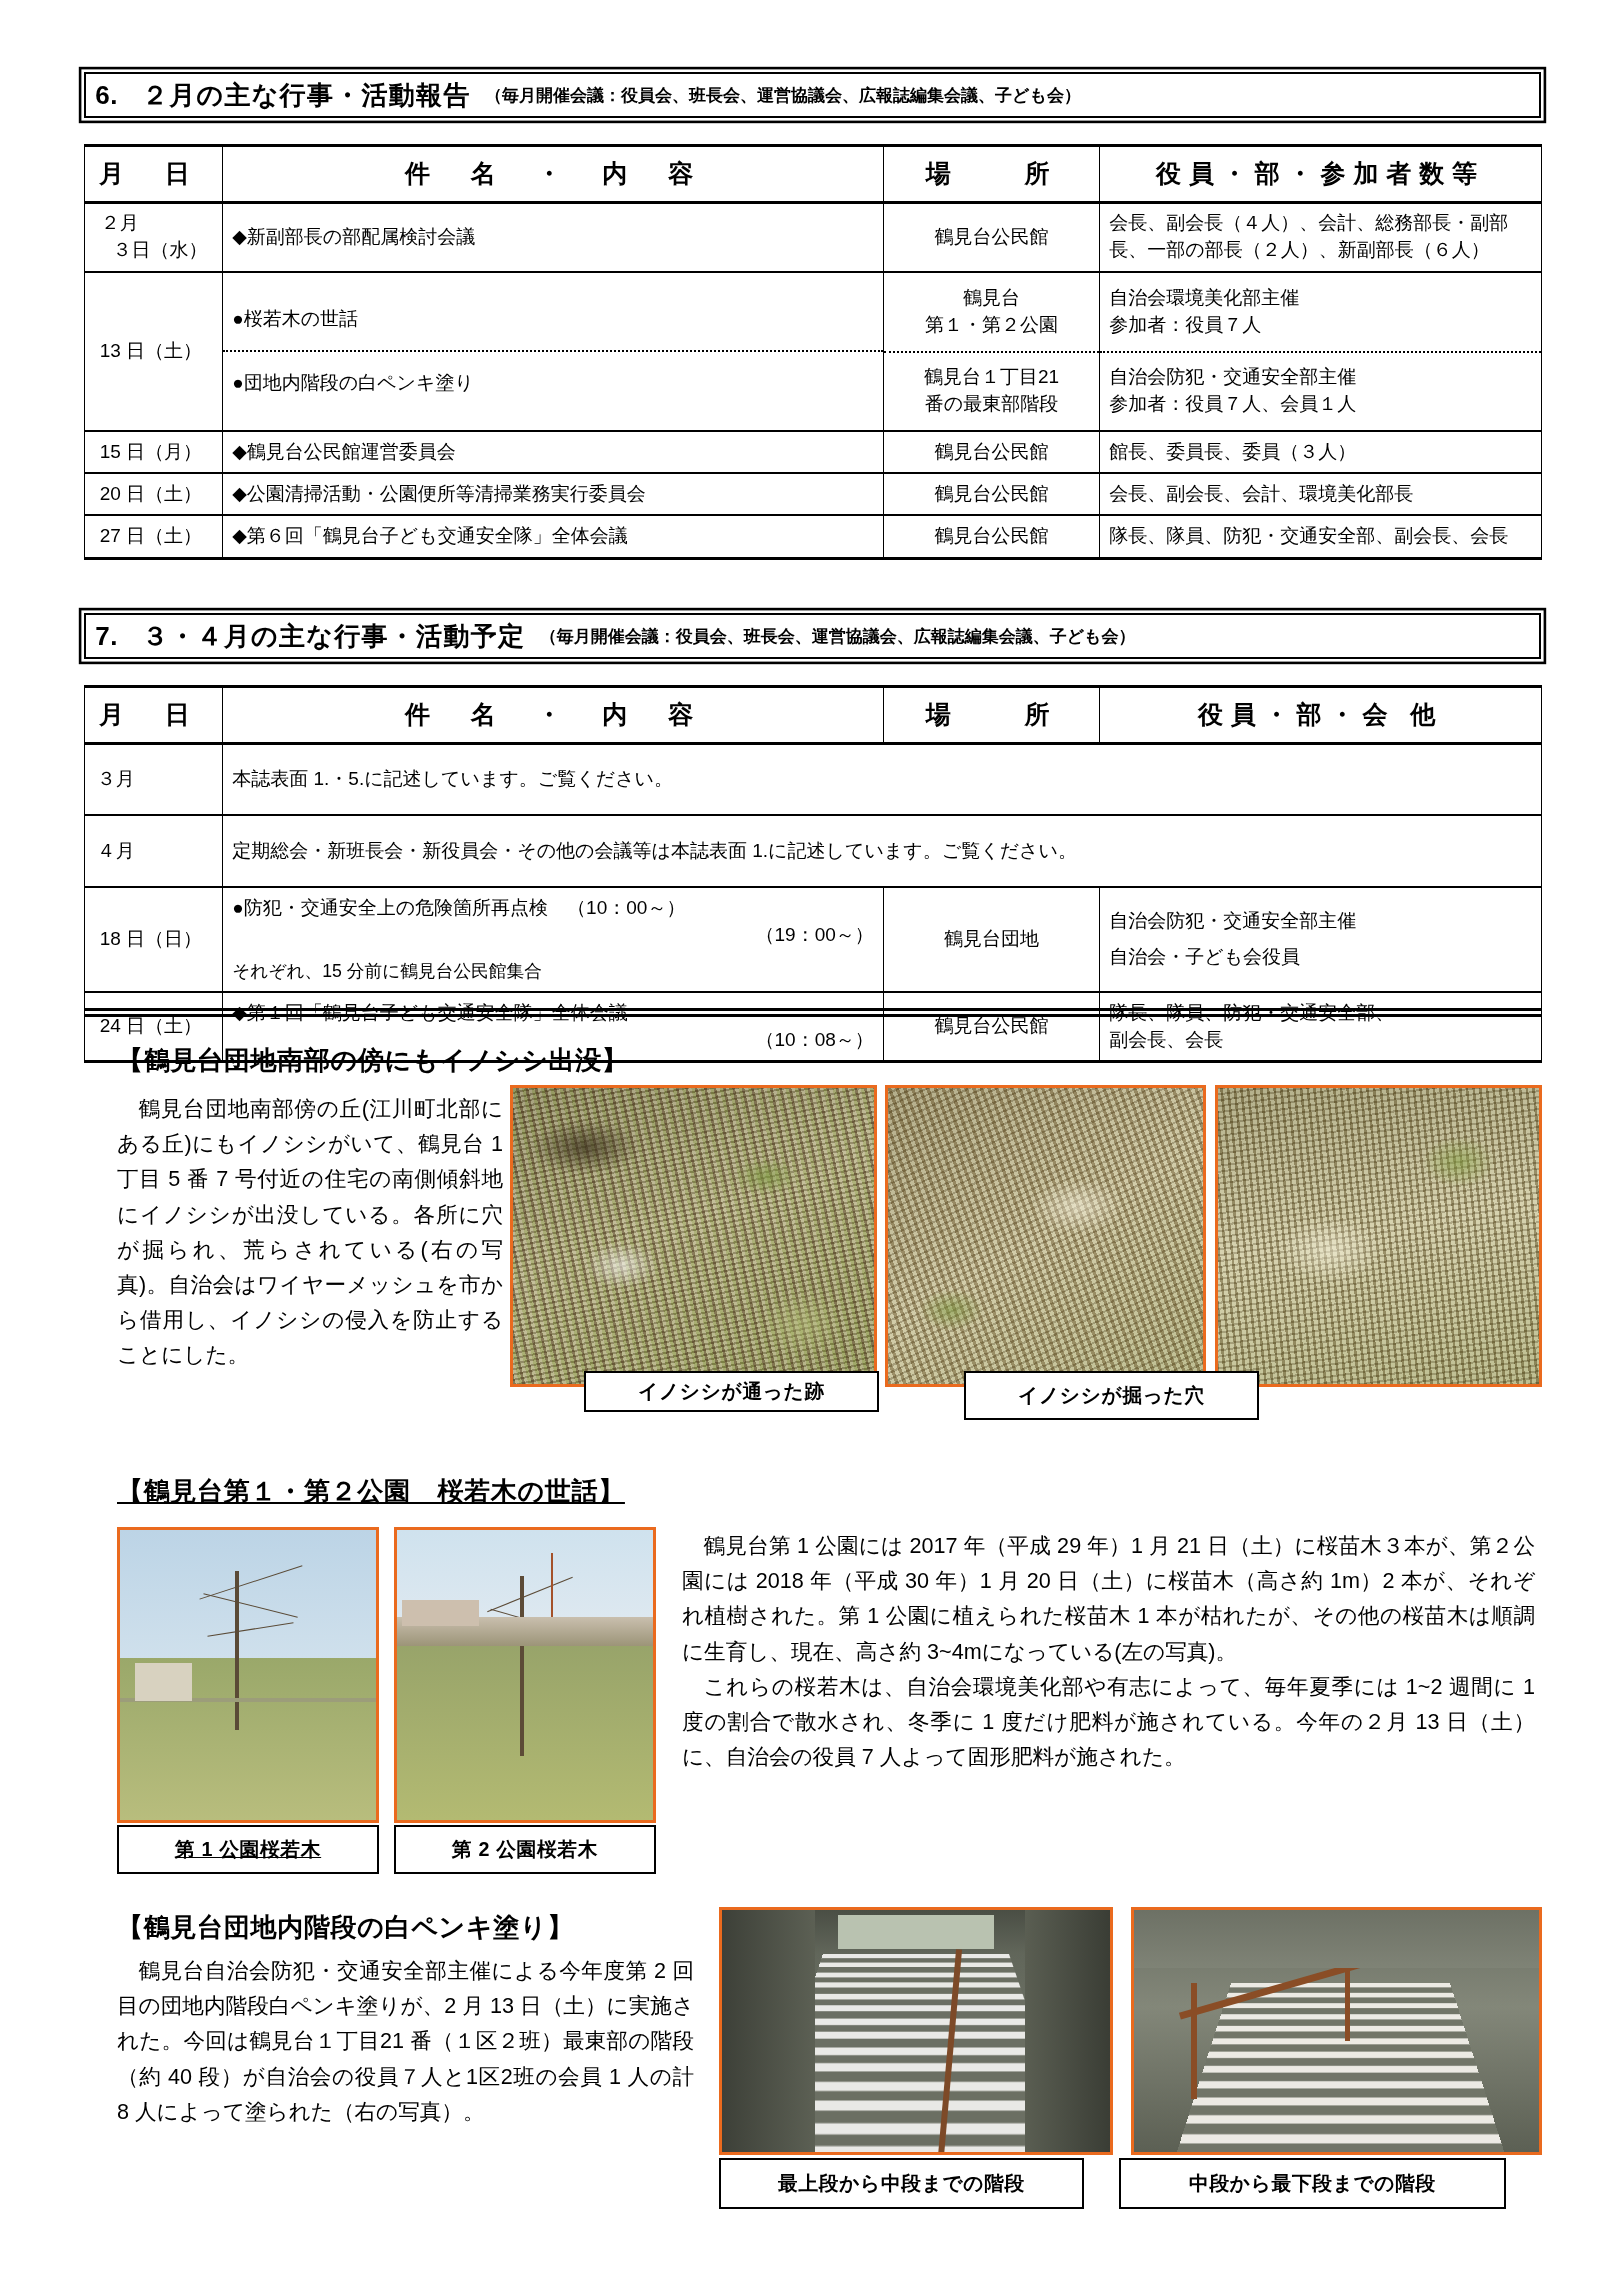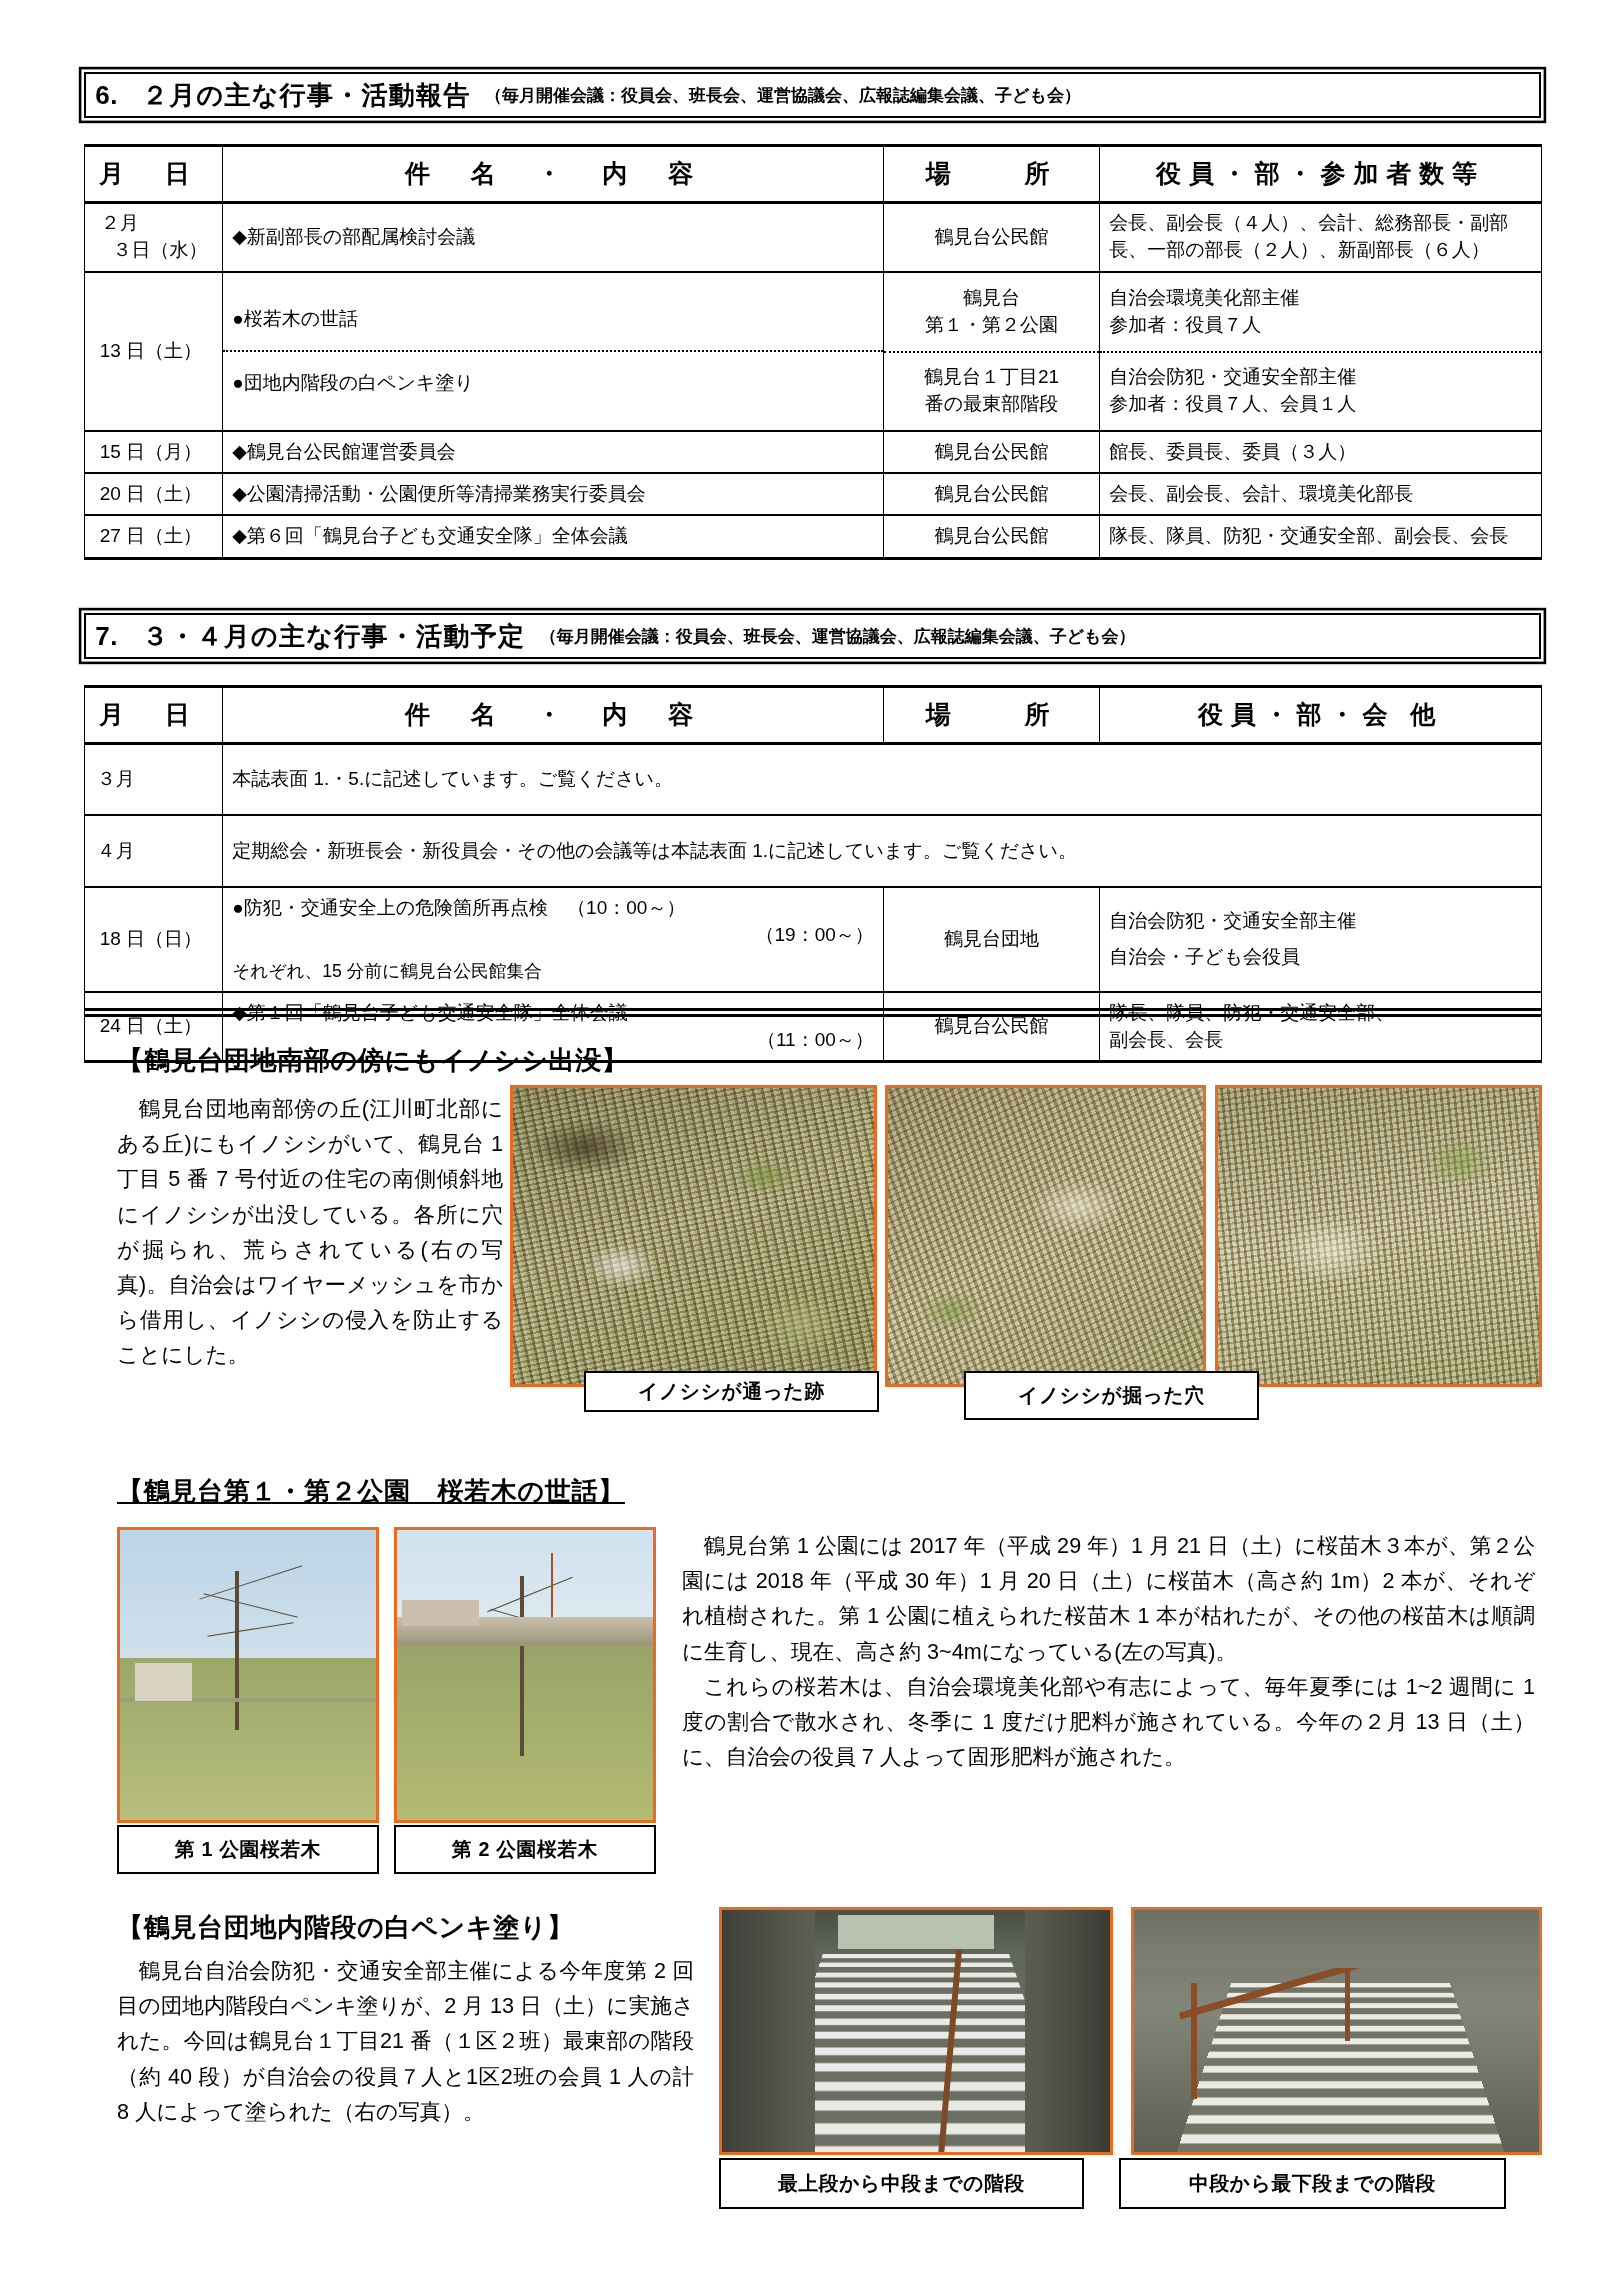--- a/index.html
+++ b/index.html
@@ -277,21 +277,21 @@
           <td class="c-place">鶴見台団地</td>
           <td class="c-who">
             <span class="ind">自治会防犯・交通安全部主催</span>
             <span class="ind" style="margin-top:9.2px">自治会・子ども会役員</span>
           </td>
         </tr>
         <tr>
           <td class="c-date">24 日（土）</td>
           <td class="c-title">
             <span class="ind">◆第１回「鶴見台子ども交通安全隊」全体会議</span>
-            <span class="ind ta-r">（11：00～）</span>
+            <span class="ind ta-r">（10：08～）</span>
           </td>
           <td class="c-place">鶴見台公民館</td>
           <td class="c-who">
             <span class="ind">隊長、隊員、防犯・交通安全部、</span>
             <span class="ind">副会長、会長</span>
           </td>
         </tr>
       </tbody>
     </table>
   </div>
@@ -363,21 +363,21 @@
       <div style="position:absolute; left:2%; top:24%; width:30%; height:9%; background:#cdbfae;"></div>
       <div style="position:absolute; left:60%; top:8%; width:2px; height:22%; background:#a4512a;"></div>
     </div>
   </div>
 
   <div class="art-text" style="left:682px; top:1528px; width:853px;">
     <p>鶴見台第 1 公園には 2017 年（平成 29 年）1 月 21 日（土）に桜苗木３本が、第２公園には 2018 年（平成 30 年）1 月 20 日（土）に桜苗木（高さ約 1m）2 本が、それぞれ植樹された。第 1 公園に植えられた桜苗木 1 本が枯れたが、その他の桜苗木は順調に生育し、現在、高さ約 3~4mになっている(左の写真)。</p>
     <p>これらの桜若木は、自治会環境美化部や有志によって、毎年夏季には 1~2 週間に 1 度の割合で散水され、冬季に 1 度だけ肥料が施されている。今年の２月 13 日（土）に、自治会の役員 7 人よって固形肥料が施された。</p>
   </div>
 
-  <div class="caption" style="left:117px; top:1825px; width:262px; height:49px;">第 1 公園桜若木</div>
+  <div class="caption" style="left:117px; top:1825px; width:262px; height:49px;text-decoration:underline;">第 1 公園桜若木</div>
   <div class="caption" style="left:394px; top:1825px; width:262px; height:49px;">第 2 公園桜若木</div>
 
   <div class="art-head" style="left:117px; top:1910px;">【鶴見台団地内階段の白ペンキ塗り】</div>
   <div class="art-text" style="left:117px; top:1953px; width:577px;">
     <p>鶴見台自治会防犯・交通安全部主催による今年度第 2 回目の団地内階段白ペンキ塗りが、2 月 13 日（土）に実施された。今回は鶴見台１丁目21 番（１区２班）最東部の階段（約 40 段）が自治会の役員７人と1区2班の会員 1 人の計 8 人によって塗られた（右の写真）。</p>
   </div>
 
   <div class="photo" style="left:719px; top:1907px; width:394px; height:248px;">
     <div class="inner" style="
       background: linear-gradient(to bottom, #4a4e44 0%, #61665a 18%, #7e8377 100%);

